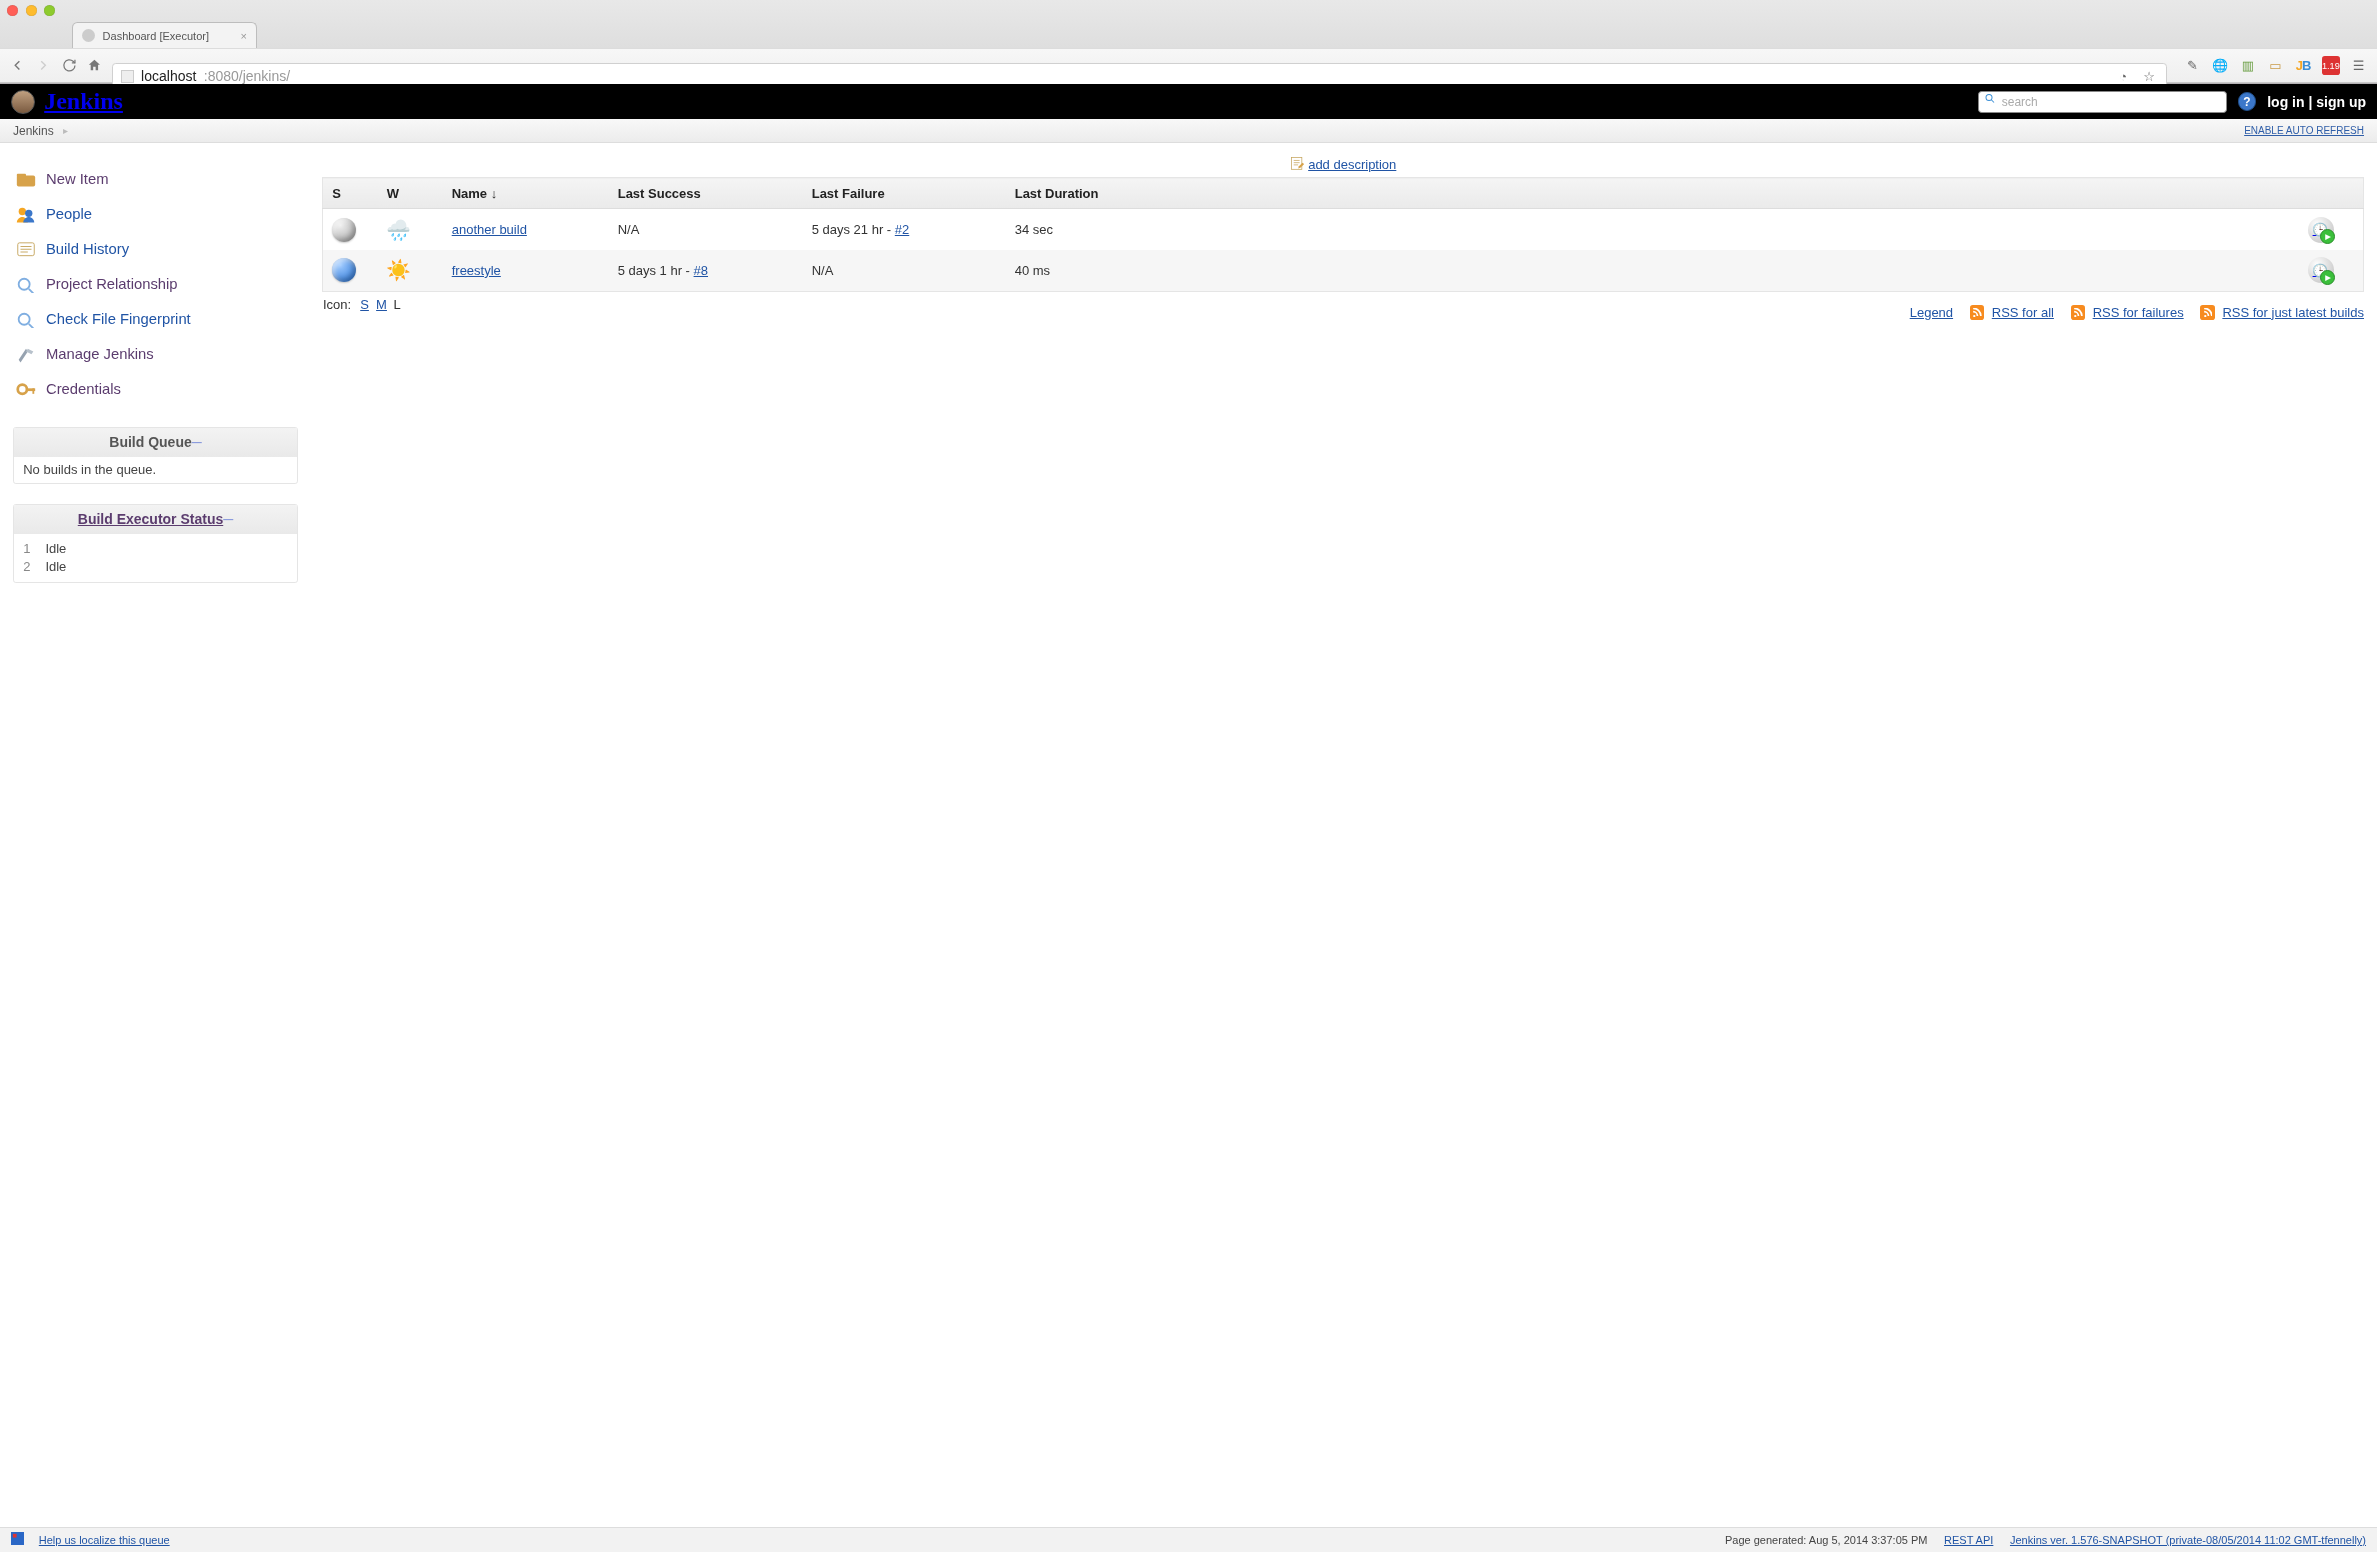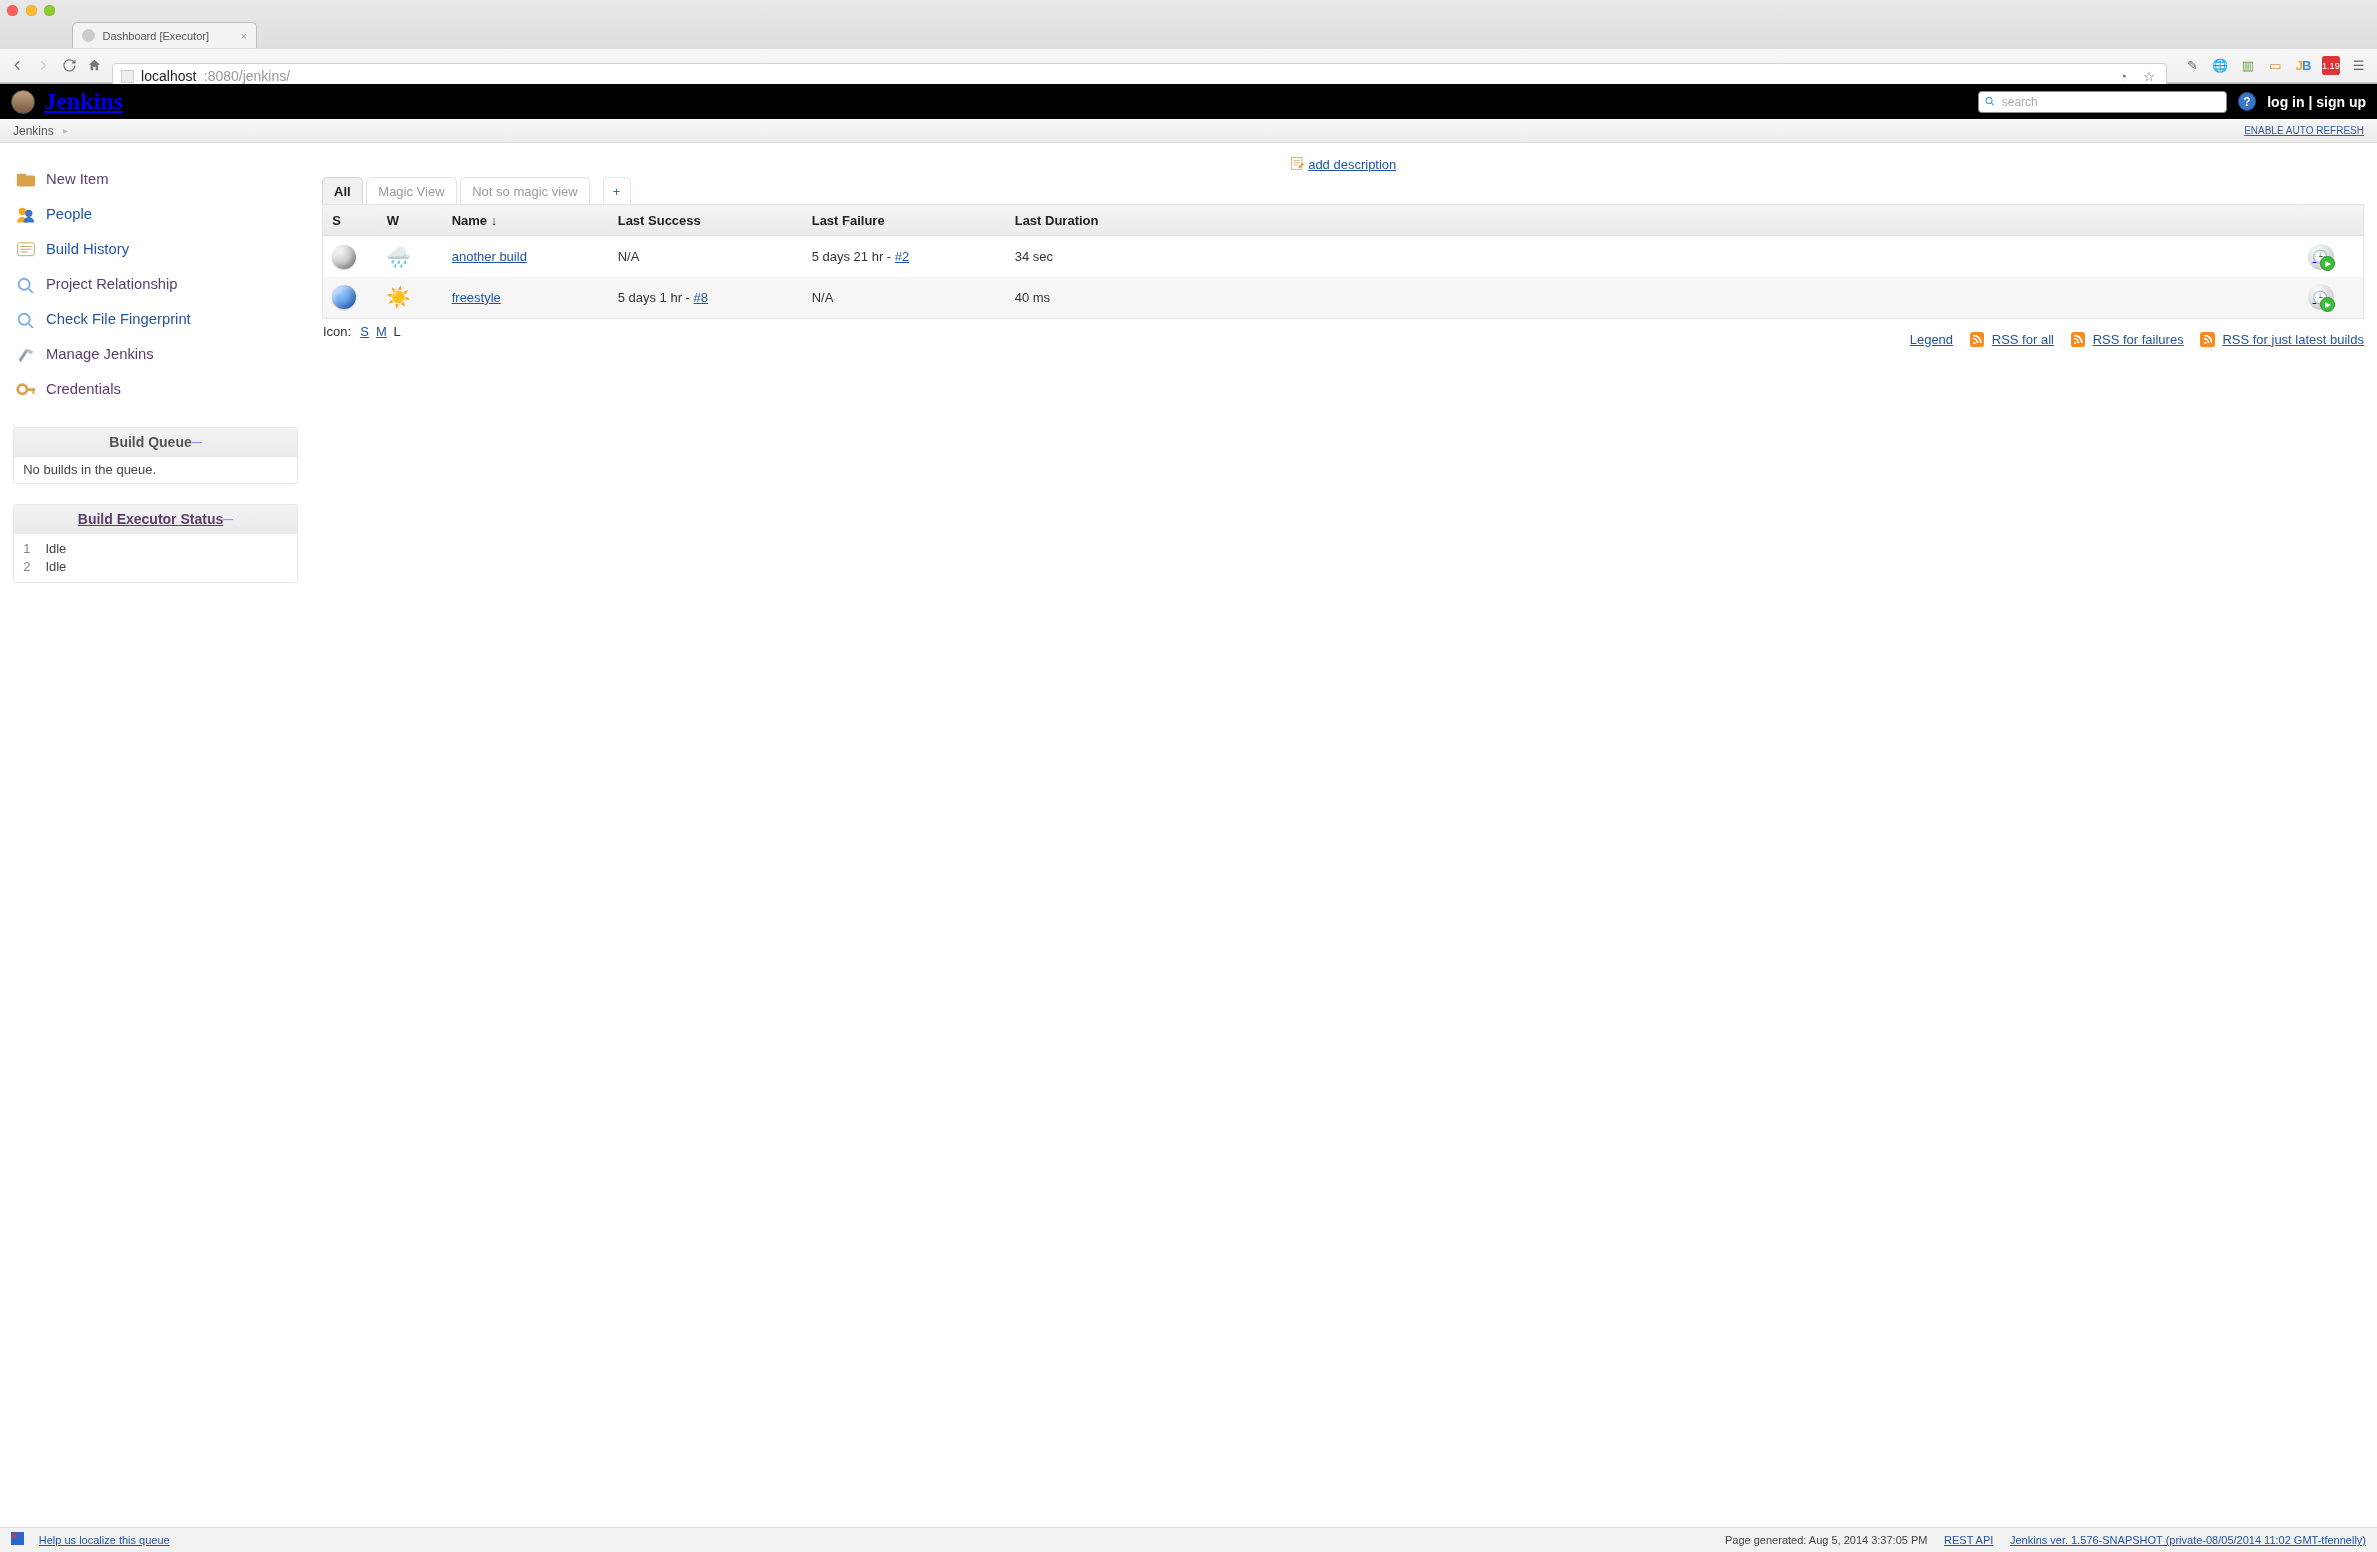--- a/index.html
+++ b/index.html
@@ -48,21 +48,21 @@
   .jenkins-top{
     background:#000; color:#fff; height:35px;
     display:flex; align-items:center; padding:0 11px; gap:11px;
   }
   .jenkins-logo{display:flex;align-items:center;gap:9.2px;}
   .headshot{width:24px;height:24px;border-radius:50%;background:linear-gradient(#c0a080,#7a5a40);border:0.9px solid #555;}
   .brand{font-family: Georgia, "Times New Roman", serif;font-weight:bold;font-size:24px;}
   .top-spacer{flex:1;}
   .searchbox{
     background:#fff; border:0.9px solid #888; height:22px; width:249px;
-    border-radius:3.7px; display:flex; align-items:center; padding:0 5.5px; gap:5.5px;
+    border-radius:3.7px; display:flex; padding:0 5.5px; gap:5.5px;
   }
   .searchbox svg{width:13px;height:13px;color:#888;}
   .searchbox input{border:none;outline:none;font-size:12px;width:100%;color:#555;}
   .searchbox input::placeholder{color:#aaa;}
   .help-ico{
     width:18.5px;height:18.5px;border-radius:50%;
     background:#3b77c9;color:#fff;font-weight:bold;font-size:12px;
     display:flex;align-items:center;justify-content:center;border:0.9px solid #1f4e8a;
   }
   .auth-links{font-weight:bold;font-size:14px;color:#fff;white-space:nowrap;}
@@ -353,27 +353,20 @@
       <span>
         <svg width="14.8" height="14.8" viewBox="0 0 20 20">
             <rect x="2" y="2" width="14" height="16" fill="#fff" stroke="#c4a35a"></rect>
             <path d="M5 6h8M5 9h8M5 12h6" stroke="#c4a35a"></path>
             <path d="M12 14l5-5 2 2-5 5-3 1z" fill="#d7a24a"></path>
           </svg>
       </span>
       <a href="#">add description</a>
     </div>
 
-    <div class="view-tabs">
-      <div class="vtab active">All</div>
-      <div class="vtab">Magic View</div>
-      <div class="vtab">Not so magic view</div>
-      <div style="width:5.5px;"></div>
-      <div class="vtab plus">+</div>
-    </div>
 
     <table class="jobs">
       <colgroup>
         <col style="width:55px">
           <col style="width:65px">
           <col style="width:166px">
         <col style="width:194px">
           <col style="width:203px">
           <col>
           <col style="width:65px">

